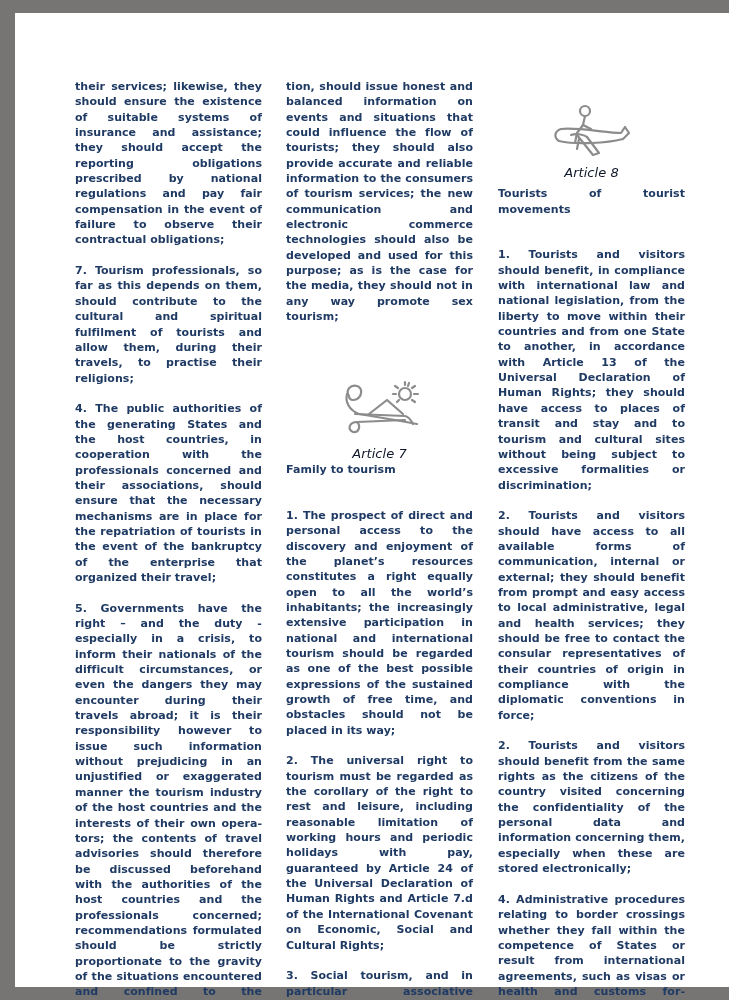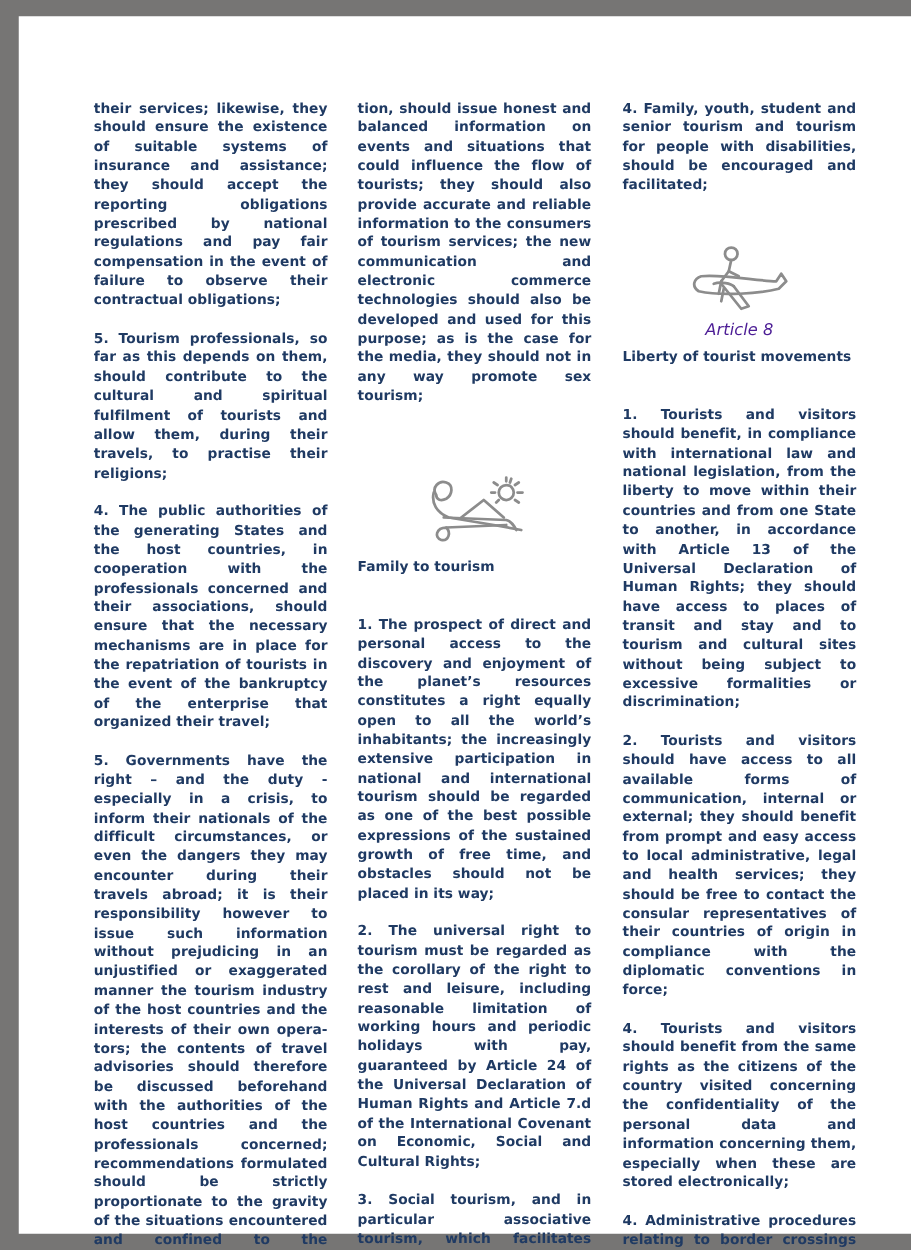--- a/index.html
+++ b/index.html
@@ -31,41 +31,41 @@
   #col1 { left: 60px; }
   #col2 { left: 271px; }
   #col3 { left: 483px; }
   .figure {
     display: block;
     text-align: center;
   }
   .art-label {
     display: block;
     text-align: center;
-    color: #4c1d95;
+    color: #0f172a;
     font-style: italic;
     font-size: 13px;
     line-height: 16px;
   }
   .art-title {
     font-weight: bold;
     margin: 0;
     font-size: 11px;
     line-height: 15.35px;
   }
   svg { display: inline-block; }
 </style>
 </head>
 <body>
 
 <div class="page">
 
   <div class="col" id="col1">
     <p>their services; likewise, they should ensure the existence of suitable systems of insurance and assistance; they should accept the reporting obligations prescribed by national regulations and pay fair compensation in the event of failure to observe their contractu­al obligations;</p>
-    <p>5. Tourism professionals, so far as this depends on them, should con­tribute to the cultural and spiritu­al fulfilment of tourists and allow them, during their travels, to practise their religions;</p>
+    <p>7. Tourism professionals, so far as this depends on them, should con­tribute to the cultural and spiritu­al fulfilment of tourists and allow them, during their travels, to practise their religions;</p>
     <p>4. The public authorities of the generating States and the host countries, in cooperation with the professionals concerned and their associations, should ensure that the necessary mechanisms are in place for the repatriation of tourists in the event of the bank­ruptcy of the enterprise that organized their travel;</p>
     <p>5. Governments have the right – and the duty - especially in a crisis, to inform their nationals of the difficult circumstances, or even the dangers they may encounter during their travels abroad; it is their responsibility however to issue such information without prejudicing in an unjustified or exaggerated manner the tourism industry of the host countries and the interests of their own opera­tors; the contents of travel advi­sories should therefore be dis­cussed beforehand with the authorities of the host countries and the professionals concerned; recommendations formulated should be strictly proportionate to the gravity of the situations encountered and confined to the geographical areas where the insecurity has arisen; such advi­sories should be qualified or can­celled as soon as a return to nor­mality permits;</p>
     <p>6. The press, and particularly the specialized travel press and the other media, including modern means of electronic communica-</p>
   </div>
 
   <div class="col" id="col2">
     <p>tion, should issue honest and bal­anced information on events and situations that could influence the flow of tourists; they should also provide accurate and reliable information to the consumers of tourism services; the new commu­nication and electronic commerce technologies should also be de­veloped and used for this pur­pose; as is the case for the media, they should not in any way pro­mote sex tourism;</p>
 
     <div style="height:40px"></div>
     <span class="figure">
@@ -78,52 +78,52 @@
 
         <path d="M34 34 L52 20 L68 34"></path>
 
         <path d="M22 42 C14 42, 12 50, 18 52 C24 53, 26 46, 22 42 Z"></path>
         <path d="M22 42 L70 40"></path>
 
         <circle cx="70" cy="14" r="6"></circle>
         <path d="M70 2 L70 5 M80 6 L77 8 M83 14 L79 14 M80 22 L77 20 M60 6 L63 8 M58 14 L61 14 M62 22 L64 20 M74 3 L73 6"></path>
       </svg>
     </span>
+    <span class="art-label">Article 7</span>
     <p class="art-title">Family to tourism</p>
     <div style="height:15px"></div>
 
     <p>1. The prospect of direct and per­sonal access to the discovery and enjoyment of the planet’s resour­ces constitutes a right equally open to all the world’s inhabi­tants; the increasingly extensive participation in national and international tourism should be regarded as one of the best possi­ble expressions of the sustained growth of free time, and obsta­cles should not be placed in its way;</p>
     <p>2. The universal right to tourism must be regarded as the corollary of the right to rest and leisure, including reasonable limitation of working hours and periodic holi­days with pay, guaranteed by Article 24 of the Universal Declaration of Human Rights and Article 7.d of the International Covenant on Economic, Social and Cultural Rights;</p>
     <p>3. Social tourism, and in particular associative tourism, which facili­tates widespread access to leisure, travel and holidays, should be developed with the support of the public authorities;</p>
   </div>
 
   <div class="col" id="col3">
-    <p>4. Family, youth, student and sen­ior tourism and tourism for peo­ple with disabilities, should be encouraged and facilitated;</p>
 
     <div style="height:24px"></div>
     <span class="figure">
       <svg width="90" height="58" viewBox="0 0 90 58" fill="none" stroke="#8c8c8c" stroke-width="2.2" stroke-linecap="round" stroke-linejoin="round">
 
         <circle cx="38" cy="8" r="5"></circle>
 
         <path d="M38 13 L36 22 L30 30"></path>
         <path d="M36 22 L44 26"></path>
 
         <path d="M14 26 C8 28, 6 34, 12 38 C30 42, 60 40, 76 36 L82 30 L78 24 L74 30 C60 30, 30 24, 14 26 Z"></path>
 
         <path d="M30 32 L46 52 L52 50 L40 34"></path>
         <path d="M24 32 C30 30, 38 32, 40 34"></path>
 
         <path d="M30 30 L28 40 M32 36 L30 46"></path>
       </svg>
     </span>
     <span class="art-label">Article 8</span>
     <div style="height:5px"></div>
-    <p class="art-title">Liberty of tourist movements</p>
+    <p class="art-title">Tourists of tourist movements</p>
     <div style="height:15px"></div>
 
     <p>1. Tourists and visitors should ben­efit, in compliance with interna­tional law and national legisla­tion, from the liberty to move within their countries and from one State to another, in accor­dance with Article 13 of the Universal Declaration of Human Rights; they should have access to places of transit and stay and to tourism and cultural sites without being subject to excessive formal­ities or discrimination;</p>
     <p>2. Tourists and visitors should have access to all available forms of communication, internal or external; they should benefit from prompt and easy access to local administrative, legal and health services; they should be free to contact the consular representa­tives of their countries of origin in compliance with the diplomatic conventions in force;</p>
-    <p>4. Tourists and visitors should ben­efit from the same rights as the citizens of the country visited con­cerning the confidentiality of the personal data and information concerning them, especially when these are stored electronically;</p>
+    <p>2. Tourists and visitors should ben­efit from the same rights as the citizens of the country visited con­cerning the confidentiality of the personal data and information concerning them, especially when these are stored electronically;</p>
     <p>4. Administrative procedures relating to border crossings whether they fall within the com­petence of States or result from international agreements, such as visas or health and customs for­malities, should be adapted, so far as possible, so as to facilitate to the maximum freedom of travel</p>
   </div>
 
 </div>
 
 </body></html>

